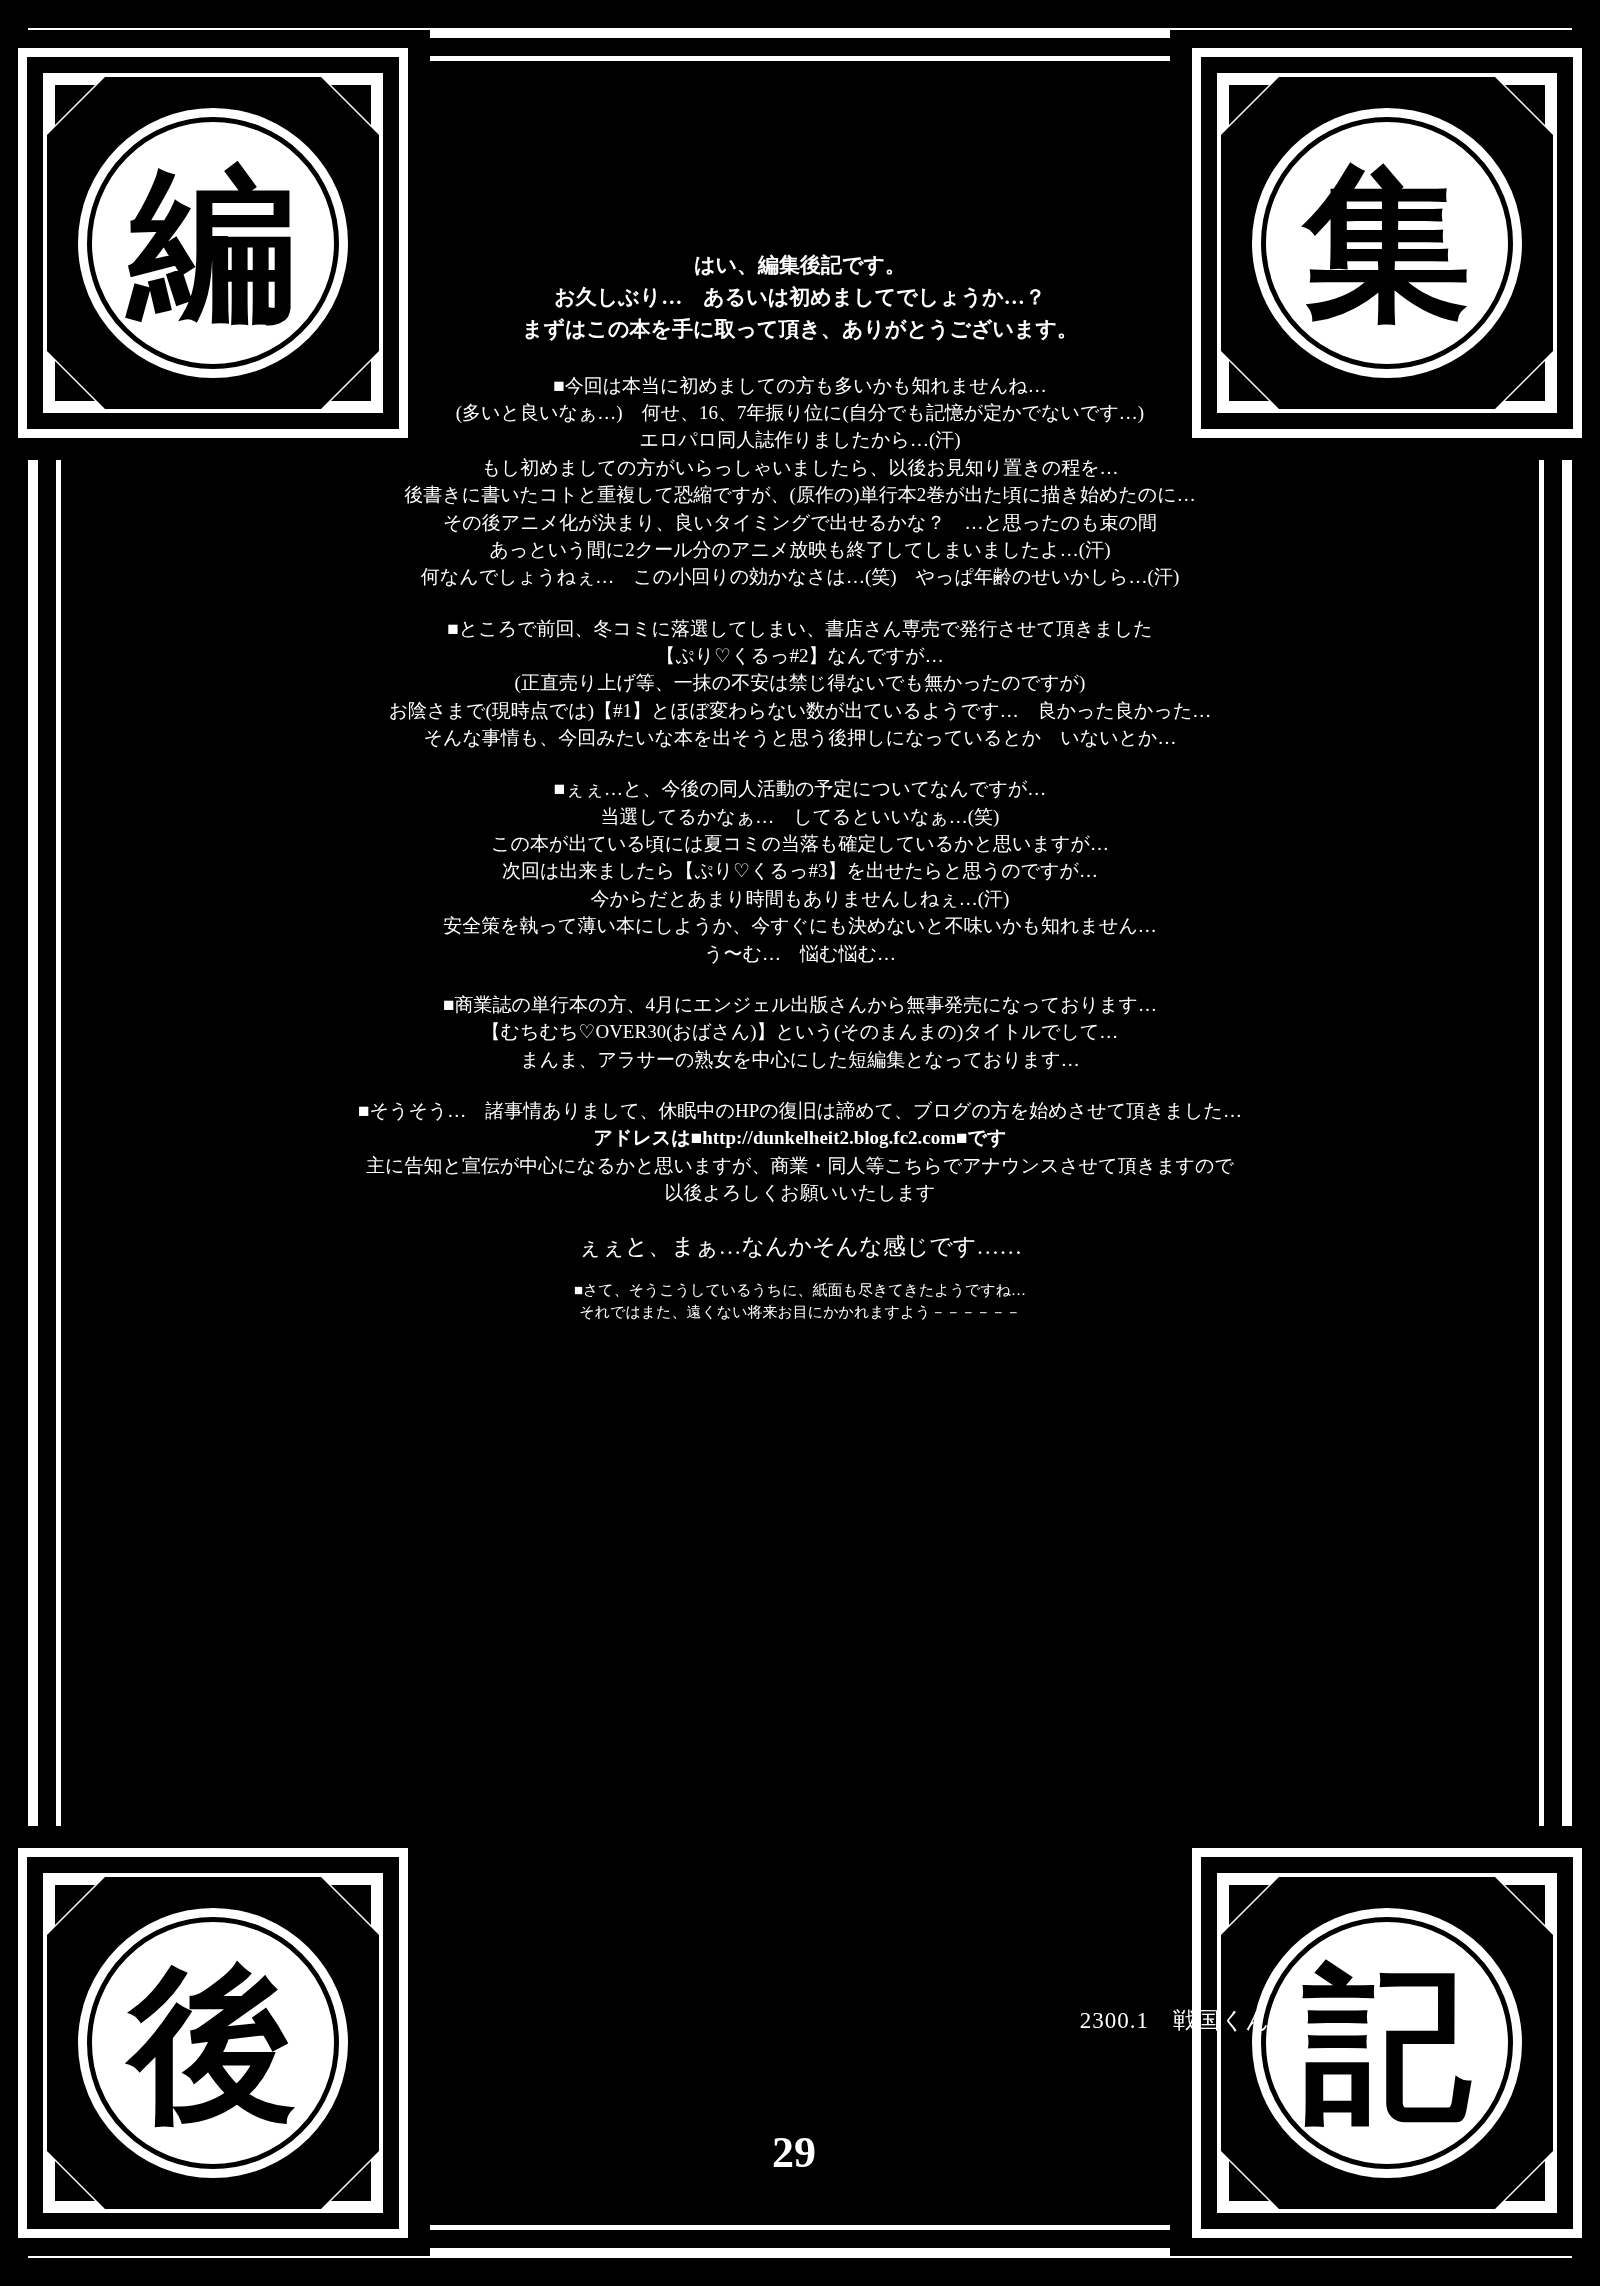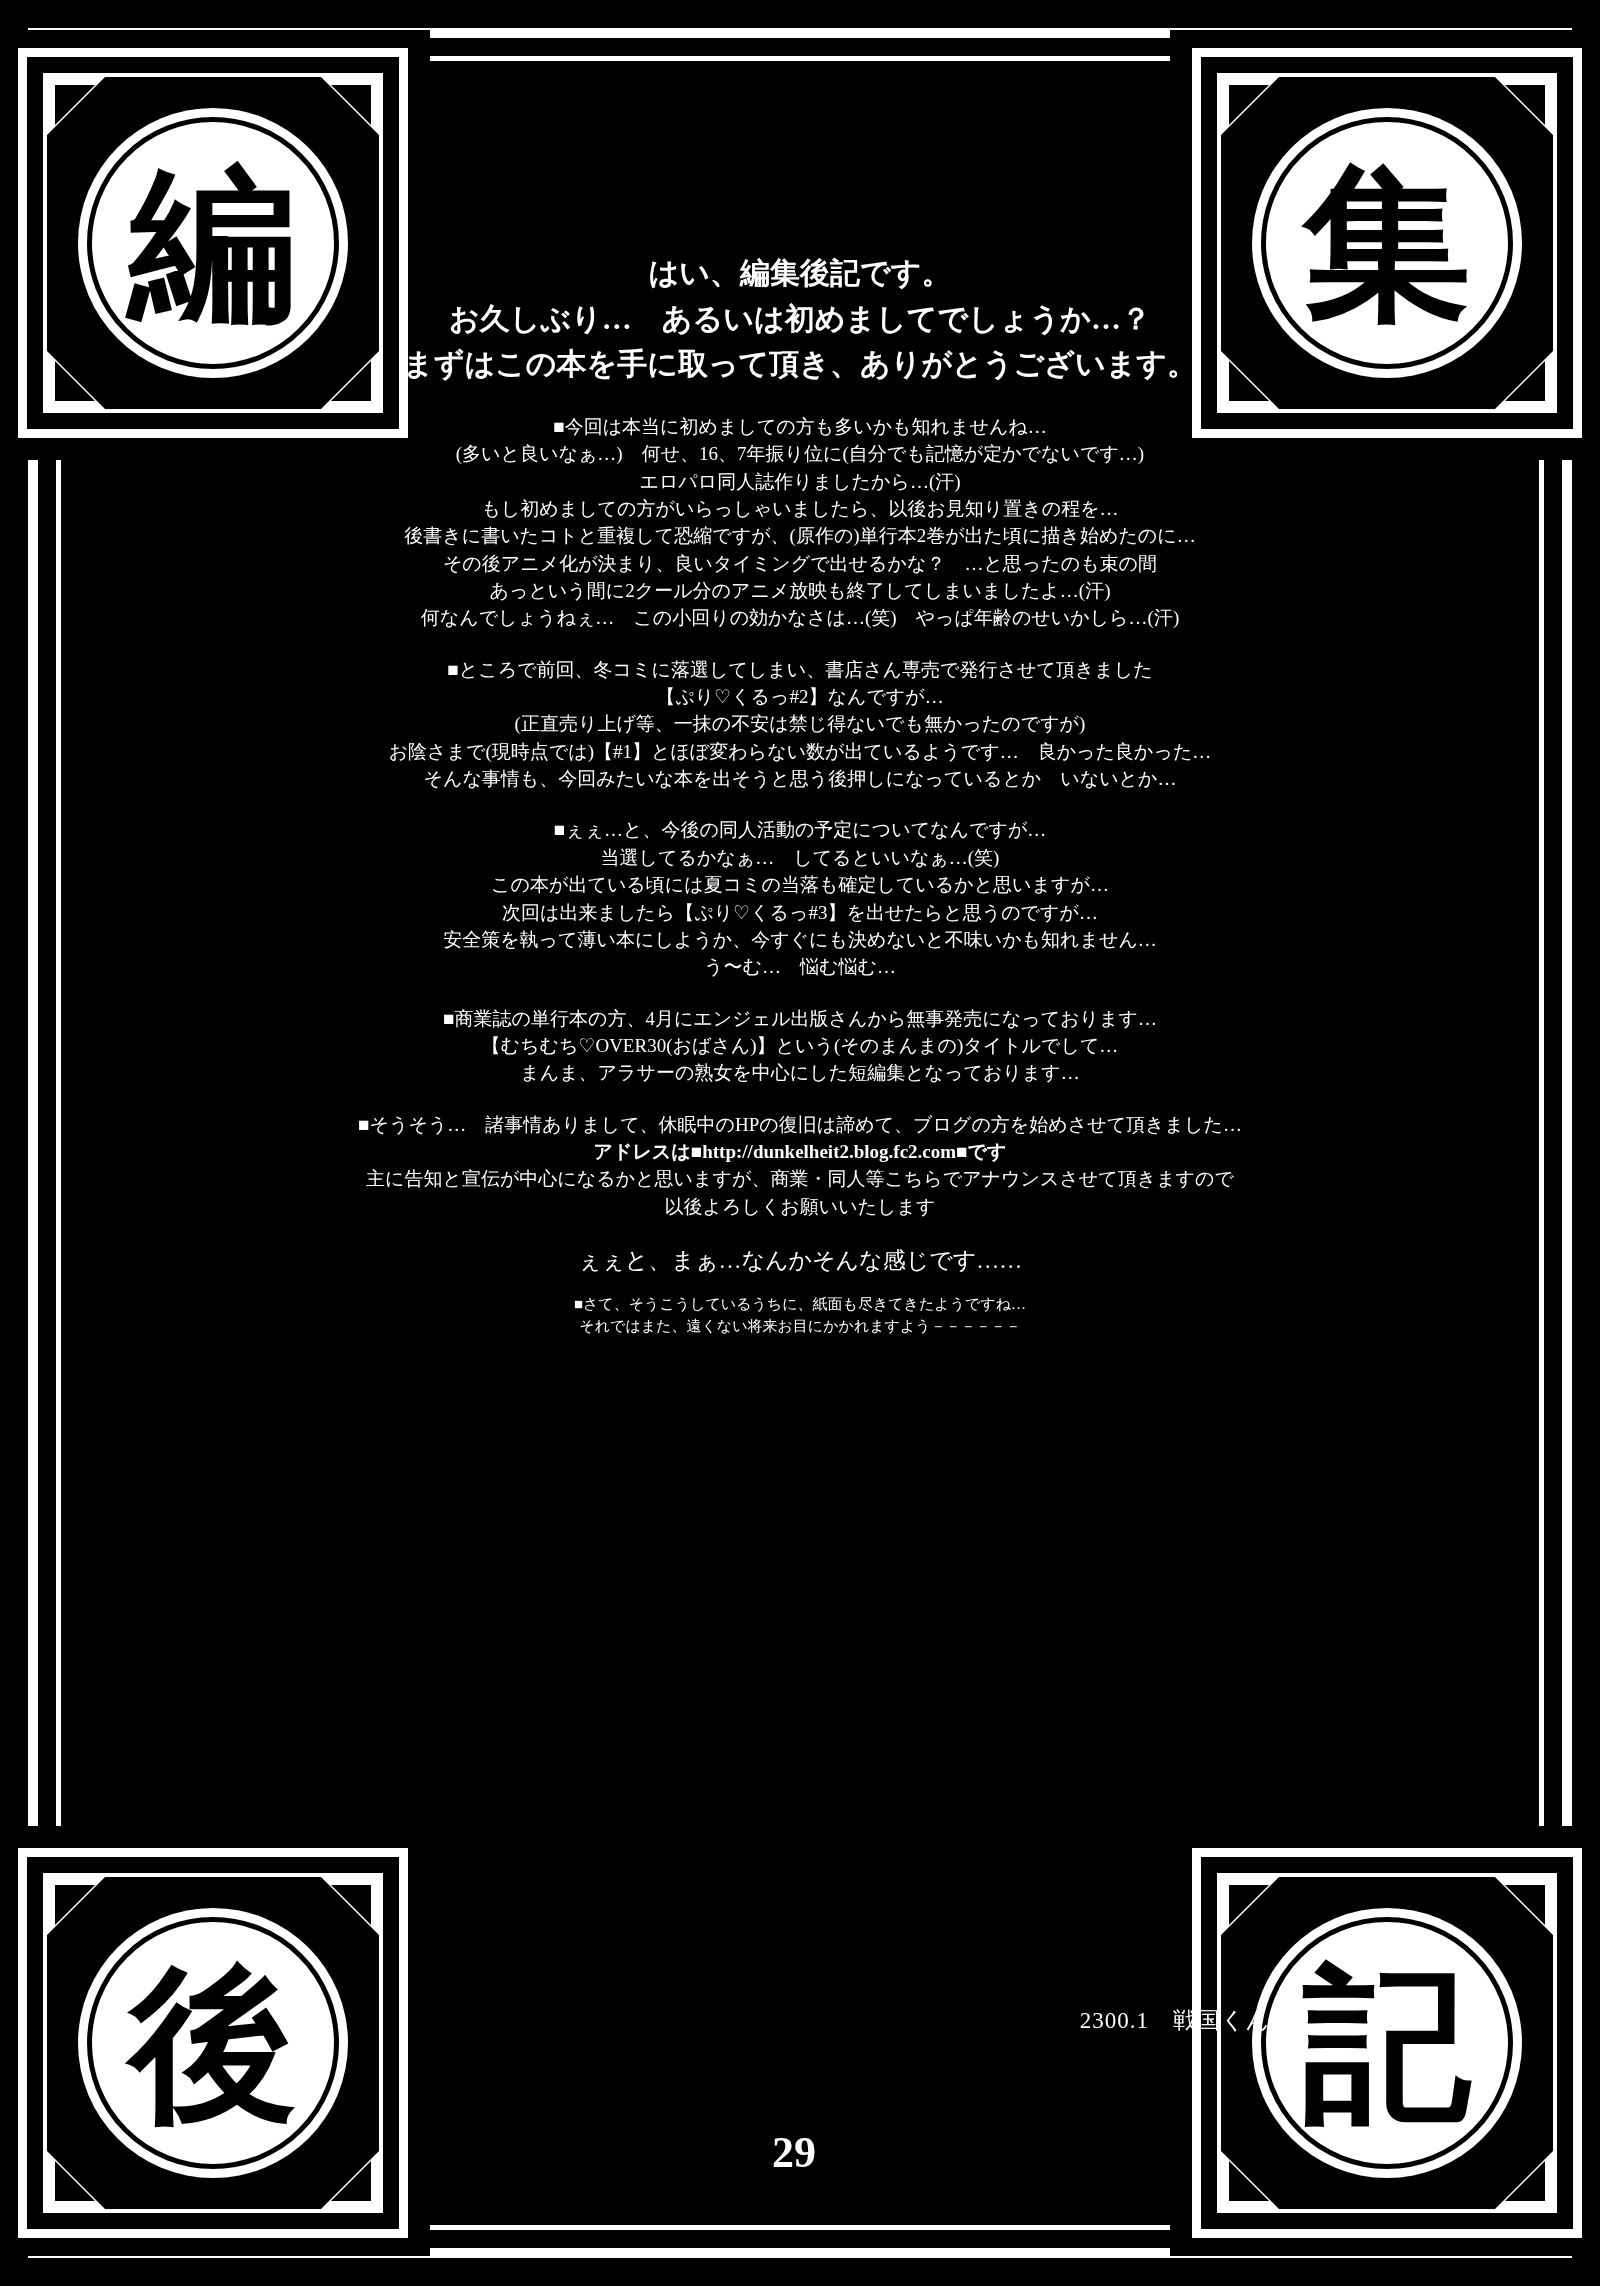--- a/index.html
+++ b/index.html
@@ -119,21 +119,21 @@
     position: absolute;
     left: 200px;
     right: 200px;
     top: 250px;
     bottom: 180px;
     text-align: center;
   }
 
   .headline {
     font-weight: bold;
-    font-size: 30px;
+    font-size: 21px;
     line-height: 1.52;
     margin-bottom: 26px;
   }
   .headline div { white-space: pre; }
 
   .para {
     font-size: 19px;
     line-height: 1.44;
     margin-bottom: 24px;
   }
@@ -275,20 +275,21 @@
       <div>(正直売り上げ等、一抹の不安は禁じ得ないでも無かったのですが)</div>
       <div>お陰さまで(現時点では)【#1】とほぼ変わらない数が出ているようです…　良かった良かった…</div>
       <div>そんな事情も、今回みたいな本を出そうと思う後押しになっているとか　いないとか…</div>
     </div>
 
     <div class="para">
       <div>■ぇぇ…と、今後の同人活動の予定についてなんですが…</div>
       <div>当選してるかなぁ…　してるといいなぁ…(笑)</div>
       <div>この本が出ている頃には夏コミの当落も確定しているかと思いますが…</div>
       <div>次回は出来ましたら【ぷり♡くるっ#3】を出せたらと思うのですが…</div>
+      <div>今からだとあまり時間もありませんしねぇ…(汗)</div>
       <div>安全策を執って薄い本にしようか、今すぐにも決めないと不味いかも知れません…</div>
       <div>う〜む…　悩む悩む…</div>
     </div>
 
     <div class="para">
       <div>■商業誌の単行本の方、4月にエンジェル出版さんから無事発売になっております…</div>
       <div>【むちむち♡OVER30(おばさん)】という(そのまんまの)タイトルでして…</div>
       <div>まんま、アラサーの熟女を中心にした短編集となっております…</div>
     </div>
 

